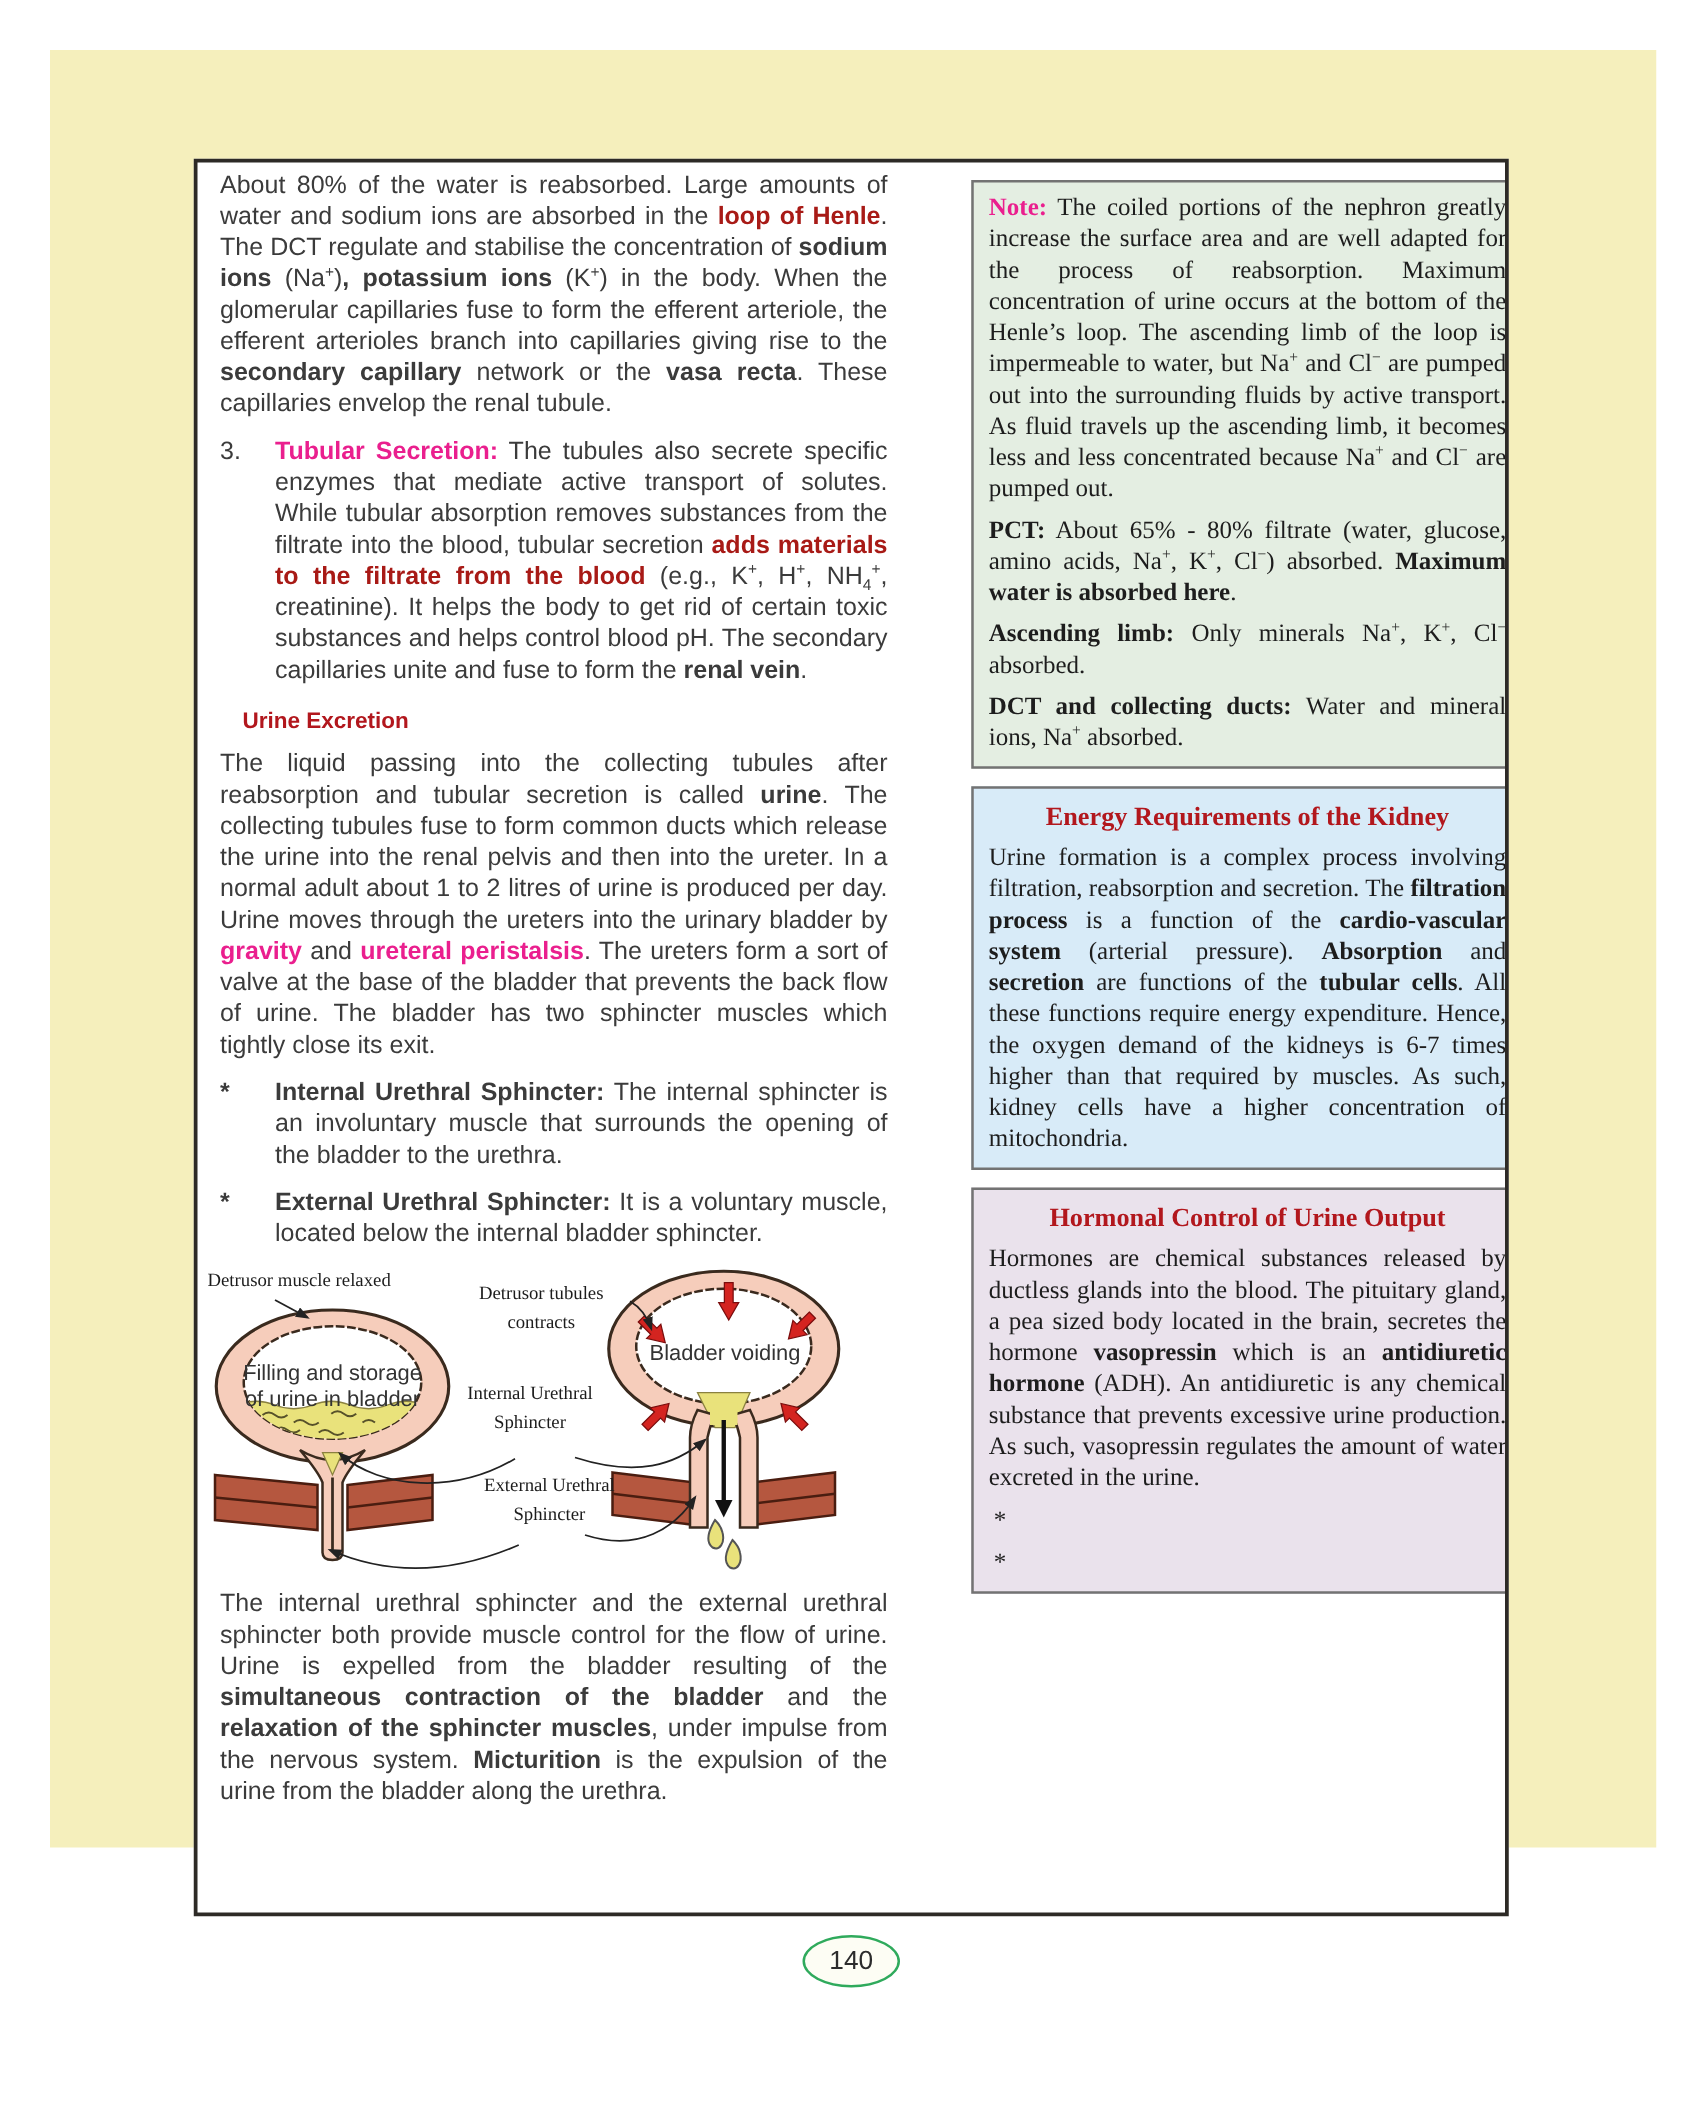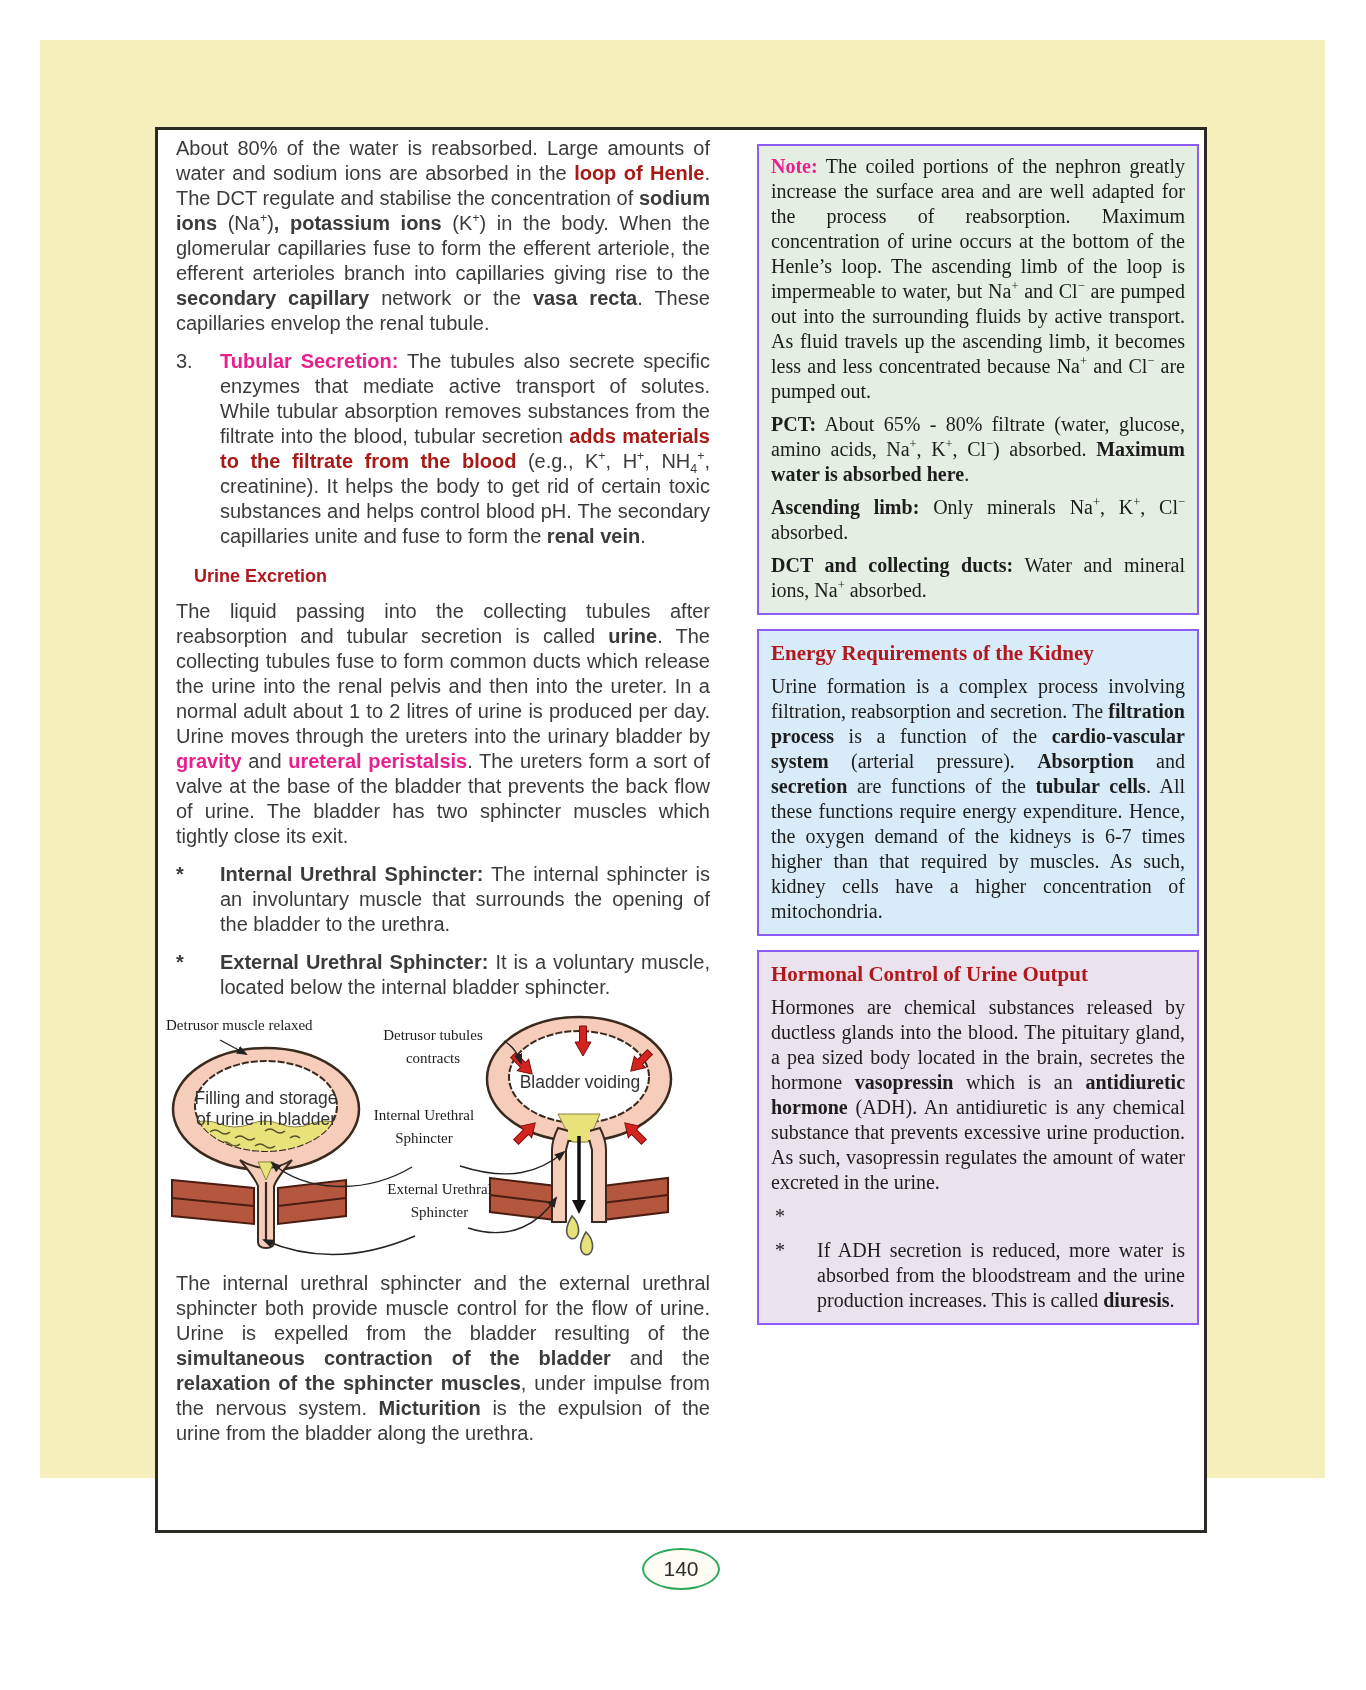--- a/index.html
+++ b/index.html
@@ -46,32 +46,32 @@
   }
   .diagram svg{position:absolute;left:0;top:0;}
   .dlabel{
     position:absolute;font-family:"Liberation Serif",serif;
     font-size:15px;line-height:23px;color:#1c1c1c;text-align:center;
   }
   .dlabel.sans{font-family:"Liberation Sans",sans-serif;font-size:17.5px;line-height:21px;color:#333;}
   
   .right-col{position:absolute;left:599px;top:6px;width:442px;}
   .rbox{
-    box-sizing:border-box;width:442px;border:2px solid #8b5cf6;
+    box-sizing:border-box;width:442px;border:2px solid #737373;
     padding:6px 12px 10px 12px;
     font-family:"Liberation Serif",serif;font-size:20px;line-height:25px;
-    color:var(--serif-text,#1d1d1d);text-align:justify;
+    color:var(--serif-text,#1d1d1d);text-align:justify;margin-left:20px;
   }
   .rbox p{margin:8px 0 0 0;}
   .rbox p:first-child{margin-top:2px;}
   .note-box{background:var(--note-bg,#e4eee2);margin-top:8px;}
   .energy-box{background:var(--energy-bg,#d8ebf8);margin-top:14px;}
   .horm-box{background:var(--hormonal-bg,#eae2ec);margin-top:14px;}
   .rbox h4{
-    color:var(--heading-red,#b2171d);
+    text-align:center;color:var(--heading-red,#b2171d);
     font-size:21px;margin:4px 0 4px 0;font-weight:bold;
   }
   .rbullet{display:flex;margin-top:9px;}
   .rbullet .bm{width:42px;flex:none;padding-left:4px;}
   .rbullet p{flex:1;margin:0;}
   
   .pageno{
     position:absolute;left:602px;top:1508px;width:74px;height:38px;
     border:2px solid var(--oval-green,#2faa5c);border-radius:50%;
     background:#fdfdf4;text-align:center;line-height:38px;
@@ -228,21 +228,20 @@
       </div>
 
       <div class="rbox horm-box">
         <h4>Hormonal Control of Urine Output</h4>
         <p><span>Hormones are chemical substances released by ductless glands into the blood. The pituitary gland, a pea sized body located in the brain, secretes the hormone </span><span class="b">vasopressin</span><span> which is an </span><span class="b">antidiuretic hormone</span><span> (ADH). An antidiuretic is any chemical substance that prevents excessive urine production. As such, vasopressin regulates the amount of water excreted in the urine.</span></p>
         <div class="rbullet">
           <span class="bm">*</span>
         </div>
         <div class="rbullet">
           <span class="bm">*</span>
-          <p><span>If ADH secretion is reduced, more water is absorbed from the bloodstream and the urine production increases. This is called </span><span class="b">diuresis</span><span>.</span></p>
         </div>
       </div>
     </div>
   </div>
 
   <div class="pageno">
     <span>140</span>
   </div>
 </div>
 

